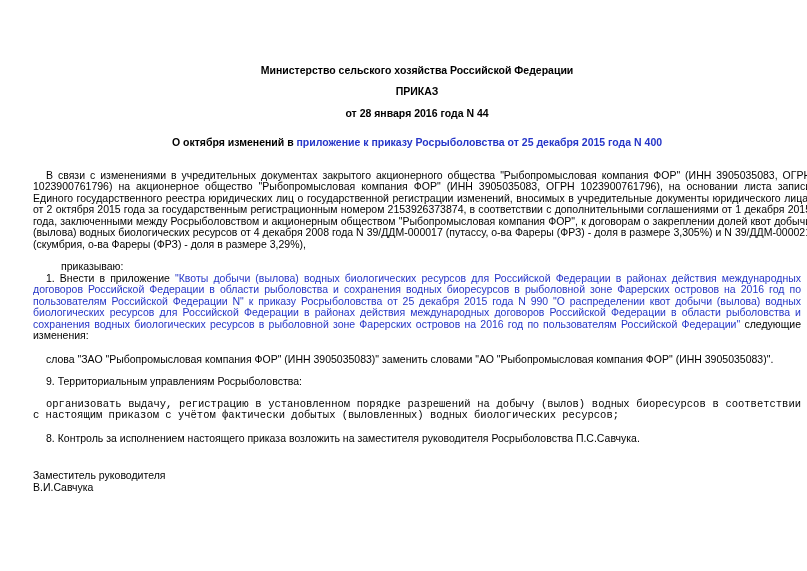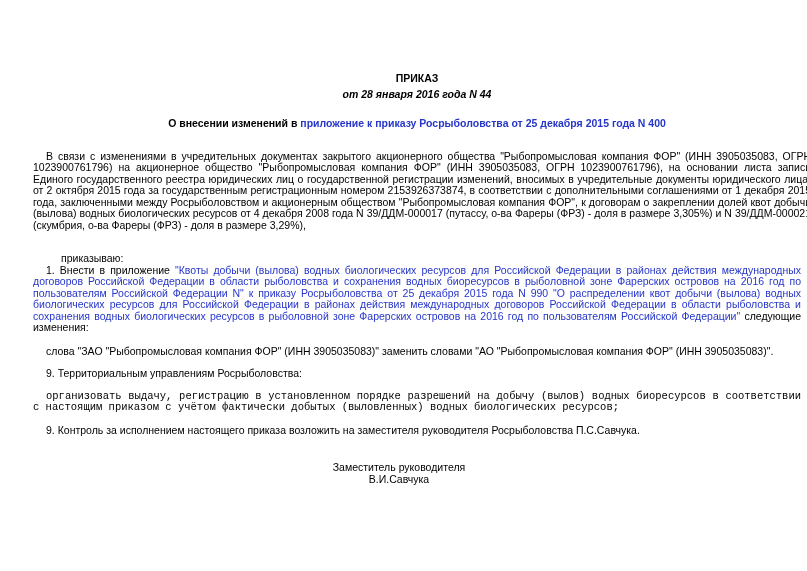--- a/index.html
+++ b/index.html
@@ -15,72 +15,73 @@
     box-sizing:border-box;
     width:807px;
     padding:64px 6px 0 33px;
     font-size:10.5px;
     line-height:11.5px;
   }
   .center { text-align:center; }
   .bold { font-weight:bold; }
   .hdr-block { line-height:13px; }
   .doc-type   { margin-top:9px;text-align:center; }
-  .doc-date   { margin-top:4px;font-style:italic; }
+  .doc-date   { margin-top:10px; }
   .doc-title  { margin-top:18px; }
   a.doc-link, .link {
     color:#2636c9;
     text-decoration:none;
     cursor:pointer;
   }
   .para {
     text-align:justify;
     text-indent:13px;
   }
   .preamble   { margin-top:21px; margin-right:-10px; }
-  .order-word { margin-top:22px; text-indent:0;padding-left:28px; }
+  .order-word { margin-top:11px; text-indent:0;padding-left:28px; }
   .replace-clause { margin-top:12px; }
   .item2      { margin-top:11px; }
   .sub2a      { margin-top:11px;font-family:Liberation Mono, monospace; }
   .sub2b      { margin-top:11px; }
   .item3      { margin-top:11px; }
   .signature  {
     margin-top:25px;
-    text-align:center;
+    text-align:left;
     padding-right:36px;
     line-height:12px;
   }
 </style>
 </head>
 <body>
 
 <div class="doc">
 
   <div class="center bold hdr-block">
+    <div>Министерство сельского хозяйства Российской Федерации</div>
   </div>
 
   <div class="center bold doc-type">ПРИКАЗ</div>
 
   <div class="center bold doc-date">от 28 января 2016 года N 44</div>
 
-  <div class="center bold doc-title"><span>О внесении изменений в </span><a class="doc-link">приложение к приказу Росрыболовства от 25 декабря 2015 года N 400</a></div>
+  <div class="center bold doc-title"><span>О октября изменений в </span><a class="doc-link">приложение к приказу Росрыболовства от 25 декабря 2015 года N 400</a></div>
 
   <div class="para preamble">В связи с изменениями в учредительных документах закрытого акционерного общества "Рыбопромысловая компания ФОР" (ИНН 3905035083, ОГРН 1023900761796) на акционерное общество "Рыбопромысловая компания ФОР" (ИНН 3905035083, ОГРН 1023900761796), на основании листа записи Единого государственного реестра юридических лиц о государственной регистрации изменений, вносимых в учредительные документы юридического лица, от 2 октября 2015 года за государственным регистрационным номером 2153926373874, в соответствии с дополнительными соглашениями от 1 декабря 2015 года, заключенными между Росрыболовством и акционерным обществом "Рыбопромысловая компания ФОР", к договорам о закреплении долей квот добычи (вылова) водных биологических ресурсов от 4 декабря 2008 года N 39/ДДМ-000017 (путассу, о-ва Фареры (ФРЗ) - доля в размере 3,305%) и N 39/ДДМ-000021 (скумбрия, о-ва Фареры (ФРЗ) - доля в размере 3,29%),</div>
 
   <div class="para order-word">приказываю:</div>
 
   <div class="para item1"><span>1. Внести в приложение </span><a class="doc-link">"Квоты добычи (вылова) водных биологических ресурсов для Российской Федерации в районах действия международных договоров Российской Федерации в области рыболовства и сохранения водных биоресурсов в рыболовной зоне Фарерских островов на 2016 год по пользователям Российской Федерации N" к приказу Росрыболовства от 25 декабря 2015 года N 990 "О распределении квот добычи (вылова) водных биологических ресурсов для Российской Федерации в районах действия международных договоров Российской Федерации в области рыболовства и сохранения водных биологических ресурсов в рыболовной зоне Фарерских островов на 2016 год по пользователям Российской Федерации"</a><span> следующие изменения:</span></div>
 
   <div class="para replace-clause">слова "ЗАО "Рыбопромысловая компания ФОР" (ИНН 3905035083)" заменить словами "АО "Рыбопромысловая компания ФОР" (ИНН 3905035083)".</div>
 
   <div class="para item2">9. Территориальным управлениям Росрыболовства:</div>
 
   <div class="para sub2a">организовать выдачу, регистрацию в установленном порядке разрешений на добычу (вылов) водных биоресурсов в соответствии с настоящим приказом с учётом фактически добытых (выловленных) водных биологических ресурсов;</div>
 
 
-  <div class="para item3">9. Контроль за исполнением настоящего приказа возложить на заместителя руководителя Росрыболовства П.С.Савчука.</div>
+  <div class="para item3">8. Контроль за исполнением настоящего приказа возложить на заместителя руководителя Росрыболовства П.С.Савчука.</div>
 
   <div class="signature">
     <div>Заместитель руководителя</div>
     <div>В.И.Савчука</div>
   </div>
 
 </div>
 
 </body></html>

